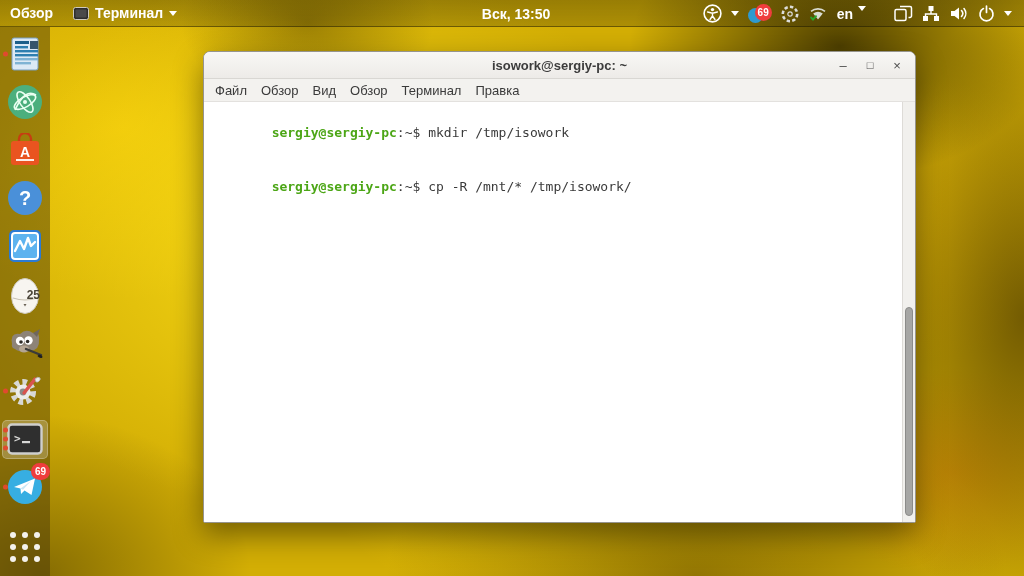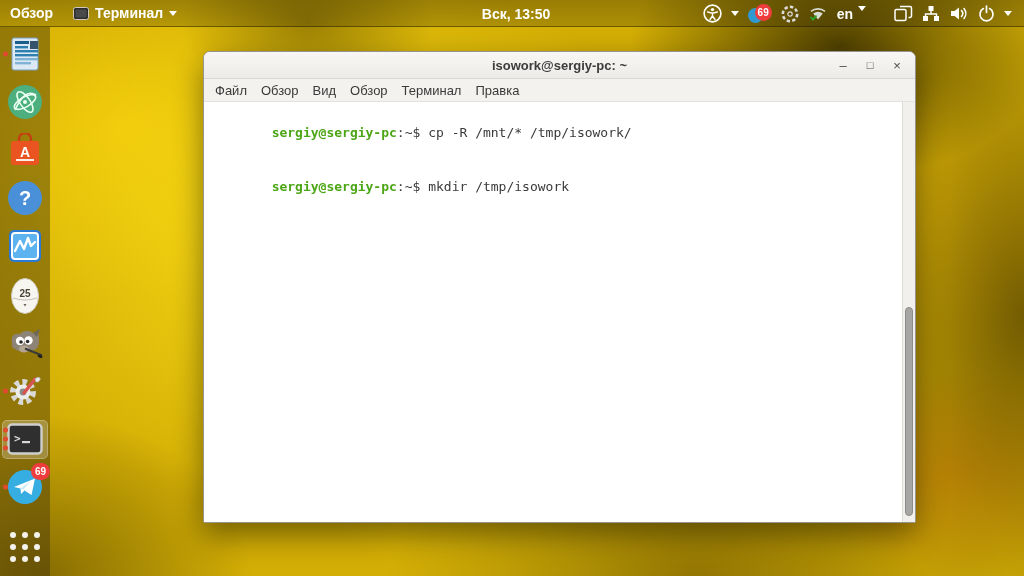--- a/index.html
+++ b/index.html
@@ -239,21 +239,21 @@
       </span>
     </div>
 
     <div class="dock-item">
       <span style="position:relative; display:inline-block;">
         <svg width="30" height="38" viewBox="0 0 30 38">
             <ellipse cx="15" cy="20" rx="13.5" ry="17.5" fill="#f7f5f0" stroke="#cfcabe"></ellipse>
             <path d="M3 22 q12 4 24 0" stroke="#b9b2a2" fill="none" stroke-width="0.8"></path>
             <path d="M13.5 28 l1.5 2.5 l1.5 -2.5 z" fill="#6a6356"></path>
           </svg>
-        <span style="position:absolute; left:0; right:0; top:12px; text-align:center; font-size:10px; color:#4a4438; font-weight:700;">25</span>
+        <span style="position:absolute; left:0; right:0; top:12px; text-align:right; font-size:12px; color:#4a4438; font-weight:700;">25</span>
       </span>
     </div>
 
     <div class="dock-item">
       <span>
         <svg width="38" height="34" viewBox="0 0 38 34">
             <path d="M6 18 Q4 6 14 8 Q20 2 27 7 Q34 5 33 14 Q34 24 24 25 Q14 27 9 23 Q5 22 6 18 Z" fill="#8d8377"></path>
             <path d="M27 7 L34 3 L31 11 Z" fill="#6f665c"></path>
             <circle cx="14" cy="15" r="4.2" fill="#fff"></circle>
             <circle cx="22.5" cy="14.5" r="4.2" fill="#fff"></circle>
@@ -340,24 +340,24 @@
       <span class="menu-item">Файл</span>
       <span class="menu-item">Обзор</span>
       <span class="menu-item">Вид</span>
       <span class="menu-item">Обзор</span>
       <span class="menu-item">Терминал</span>
       <span class="menu-item">Правка</span>
     </div>
 
     <div class="term">
       <div class="tline">
-        <span class="prompt">sergiy@sergiy-pc</span><span class="psep">:~$</span><span class="cmd"> cp -R /mnt/* /tmp/isowork/</span>
+        <span class="prompt">sergiy@sergiy-pc</span><span class="psep">:~$</span><span class="cmd"> mkdir /tmp/isowork</span>
       </div>
       <div class="tline">
-        <span class="prompt">sergiy@sergiy-pc</span><span class="psep">:~$</span><span class="cmd"> mkdir /tmp/isowork</span>
+        <span class="prompt">sergiy@sergiy-pc</span><span class="psep">:~$</span><span class="cmd"> cp -R /mnt/* /tmp/isowork/</span>
       </div>
 
       <div class="scrollbar">
         <div class="sb-thumb"></div>
       </div>
     </div>
   </div>
 </div>
 
 </body></html>

